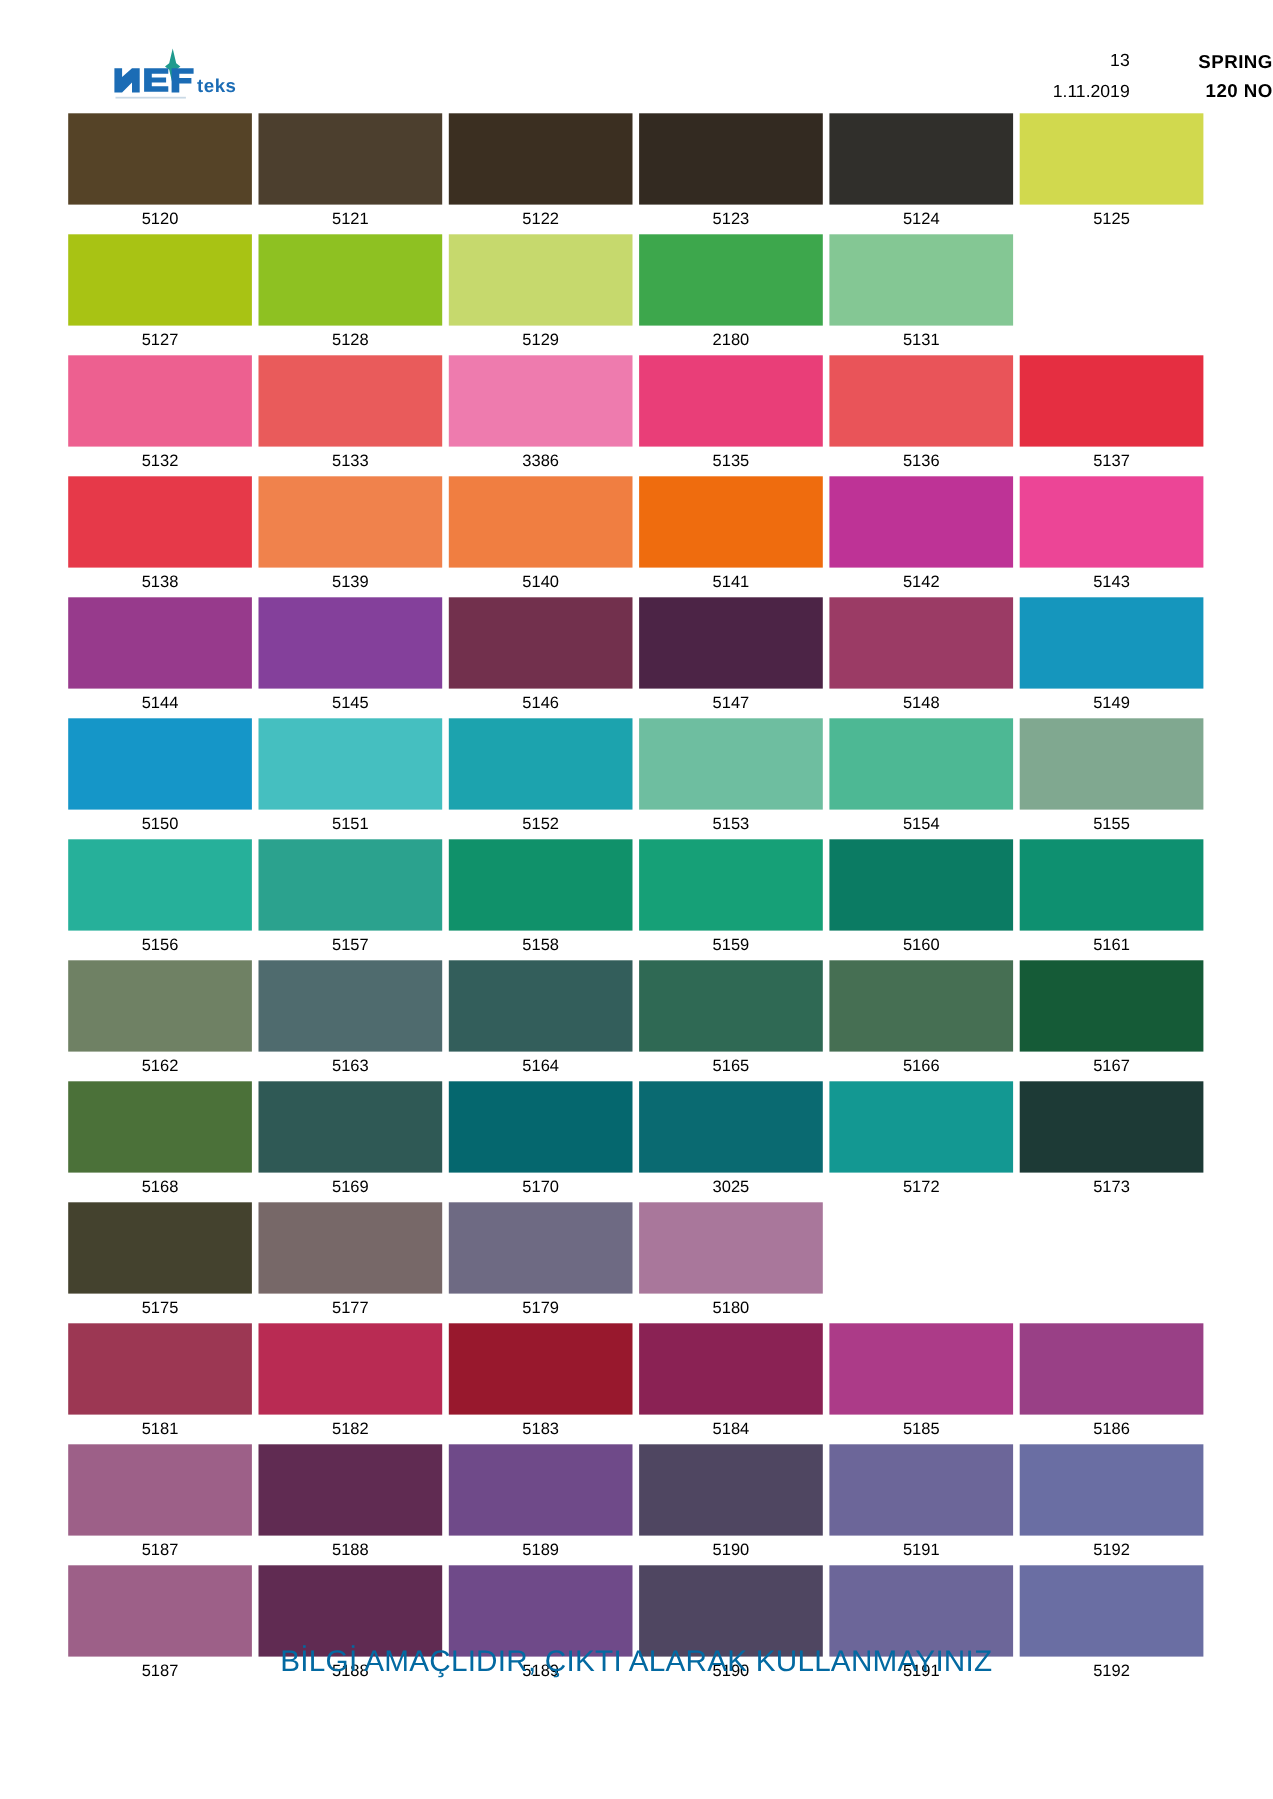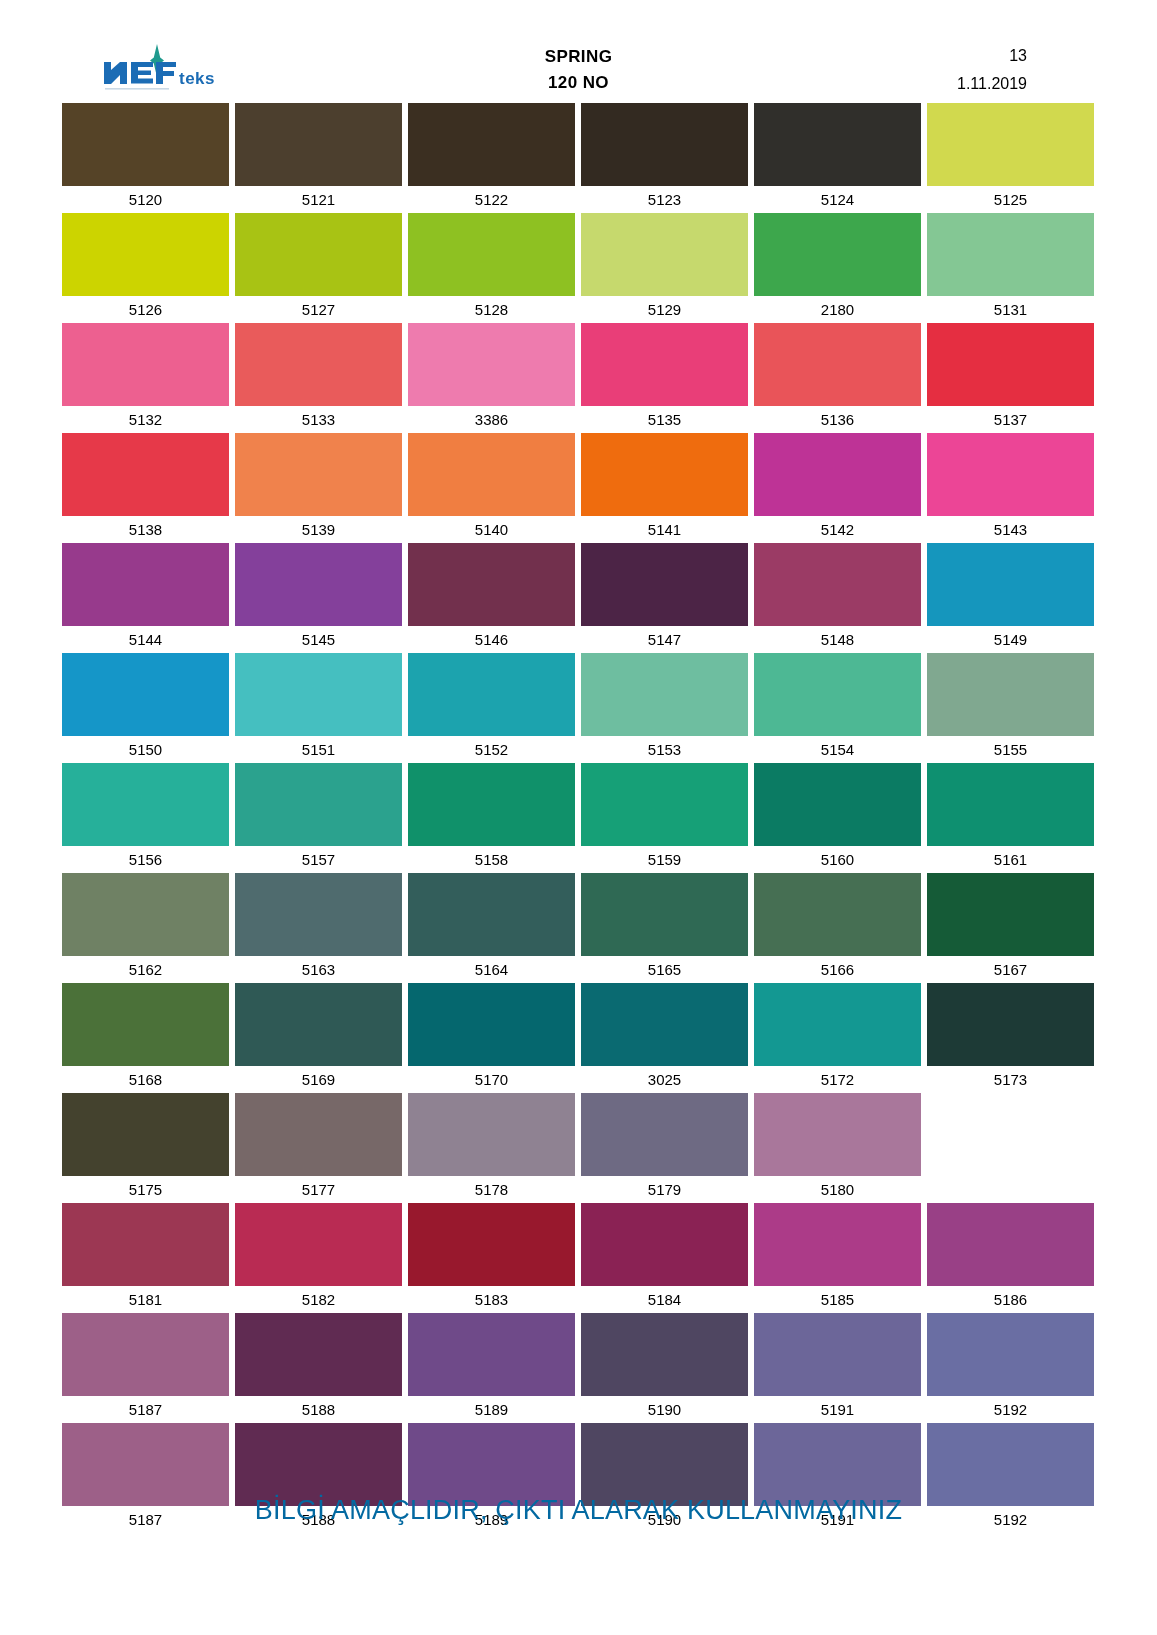--- a/index.html
+++ b/index.html
@@ -33,20 +33,21 @@
     left: 0; right: 0; top: 44px;
     text-align: center;
     pointer-events: none;
   }
   .title-line {
     font-size: 17px;
     font-weight: bold;
     letter-spacing: 0.4px;
     line-height: 26px;
     color: #000;
+    text-align: right;
   }
 
   .meta-block {
     position: absolute;
     right: 130px; top: 42px;
     text-align: right;
     line-height: 28px;
   }
   .meta-line {
     font-size: 16px;
@@ -157,24 +158,20 @@
         <span class="chip" style="background: rgb(48, 47, 43);"></span>
         <span class="chip-label">5124</span>
       </div>
       <div class="cell">
         <span class="chip" style="background: rgb(209, 217, 78);"></span>
         <span class="chip-label">5125</span>
       </div>
     </div>
     <div class="row">
       <div class="cell">
-        <span class="chip" style="background: rgb(204, 212, 0);"></span>
-        <span class="chip-label">5126</span>
-      </div>
-      <div class="cell">
         <span class="chip" style="background: rgb(168, 195, 20);"></span>
         <span class="chip-label">5127</span>
       </div>
       <div class="cell">
         <span class="chip" style="background: rgb(142, 193, 34);"></span>
         <span class="chip-label">5128</span>
       </div>
       <div class="cell">
         <span class="chip" style="background: rgb(198, 217, 109);"></span>
         <span class="chip-label">5129</span>
@@ -371,24 +368,20 @@
       </div>
     </div>
     <div class="row">
       <div class="cell">
         <span class="chip" style="background: rgb(68, 66, 46);"></span>
         <span class="chip-label">5175</span>
       </div>
       <div class="cell">
         <span class="chip" style="background: rgb(119, 104, 104);"></span>
         <span class="chip-label">5177</span>
-      </div>
-      <div class="cell">
-        <span class="chip" style="background: rgb(143, 130, 146);"></span>
-        <span class="chip-label">5178</span>
       </div>
       <div class="cell">
         <span class="chip" style="background: rgb(110, 106, 131);"></span>
         <span class="chip-label">5179</span>
       </div>
       <div class="cell">
         <span class="chip" style="background: rgb(169, 119, 155);"></span>
         <span class="chip-label">5180</span>
       </div>
     </div>

